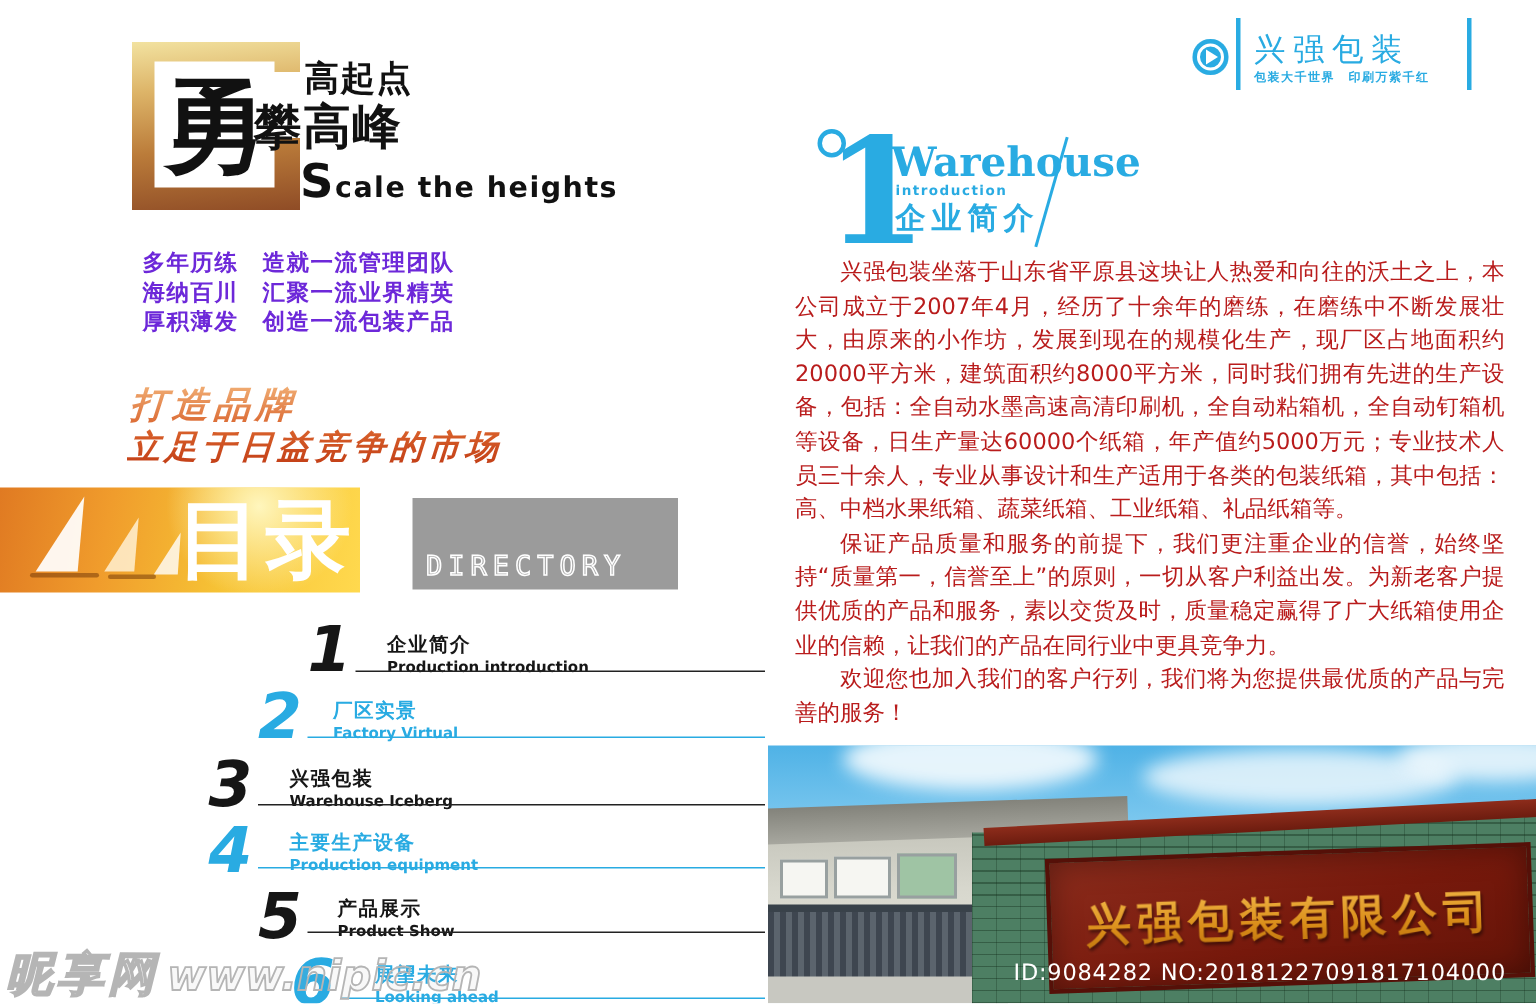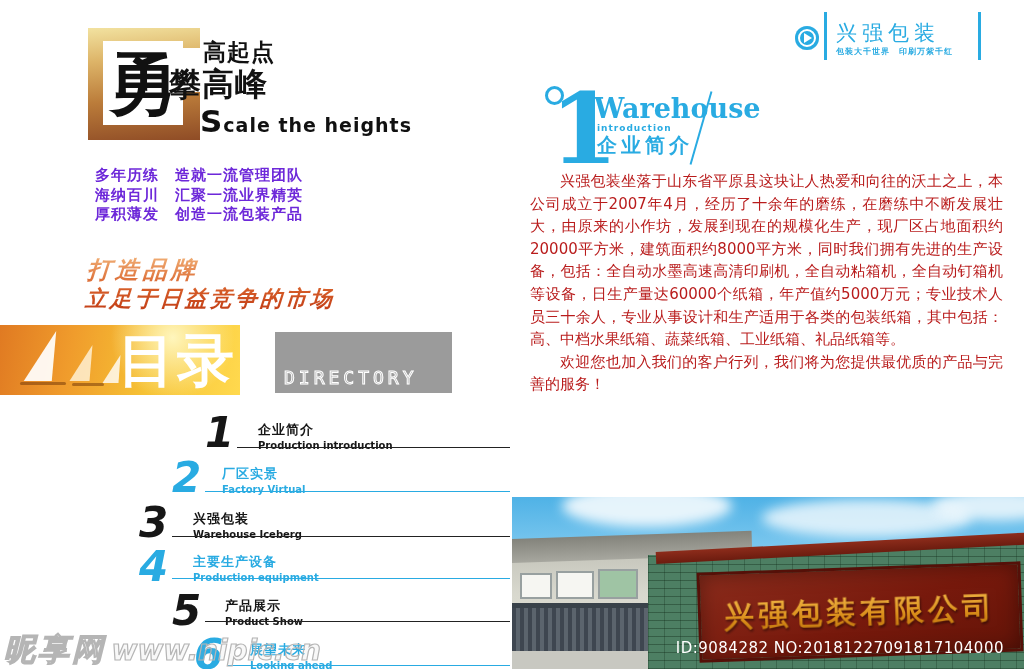--- a/index.html
+++ b/index.html
@@ -210,20 +210,21 @@
 
   <div class="sec-deg"></div>
   <div class="sec-num">1</div>
   <div class="sec-en">Warehouse</div>
   <div class="sec-sub">introduction</div>
   <div class="sec-cn">企业简介</div>
   <div class="sec-slash"></div>
 
   <div class="body-text">
     <p>兴强包装坐落于山东省平原县这块让人热爱和向往的沃土之上，本公司成立于2007年4月，经历了十余年的磨练，在磨练中不断发展壮大，由原来的小作坊，发展到现在的规模化生产，现厂区占地面积约20000平方米，建筑面积约8000平方米，同时我们拥有先进的生产设备，包括：全自动水墨高速高清印刷机，全自动粘箱机，全自动钉箱机等设备，日生产量达60000个纸箱，年产值约5000万元；专业技术人员三十余人，专业从事设计和生产适用于各类的包装纸箱，其中包括：高、中档水果纸箱、蔬菜纸箱、工业纸箱、礼品纸箱等。</p>
+    <p>保证产品质量和服务的前提下，我们更注重企业的信誉，始终坚持“质量第一，信誉至上”的原则，一切从客户利益出发。为新老客户提供优质的产品和服务，素以交货及时，质量稳定赢得了广大纸箱使用企业的信赖，让我们的产品在同行业中更具竞争力。</p>
     <p>欢迎您也加入我们的客户行列，我们将为您提供最优质的产品与完善的服务！</p>
   </div>
 
   <div class="photo">
     <div class="cloud cloud1"></div>
     <div class="cloud cloud2"></div>
     <div class="cloud cloud3"></div>
     <div class="bld"></div>
     <div class="roof"></div>
     <div class="win win1"></div>

